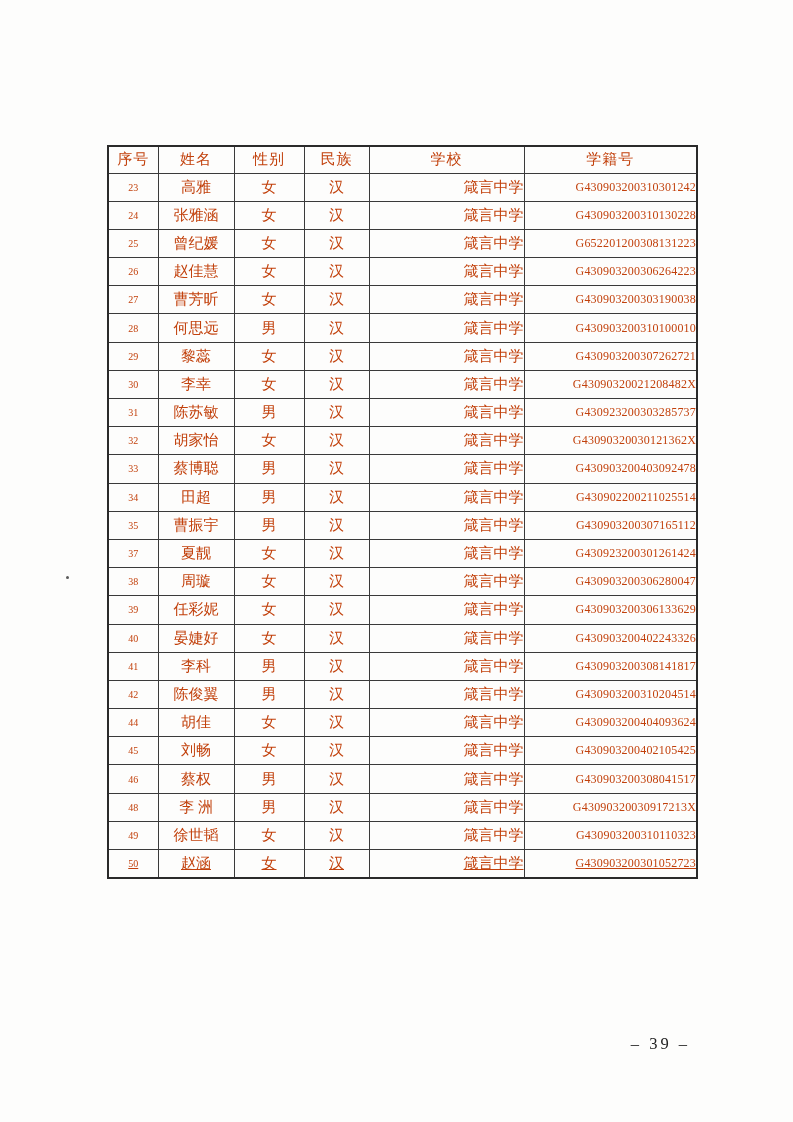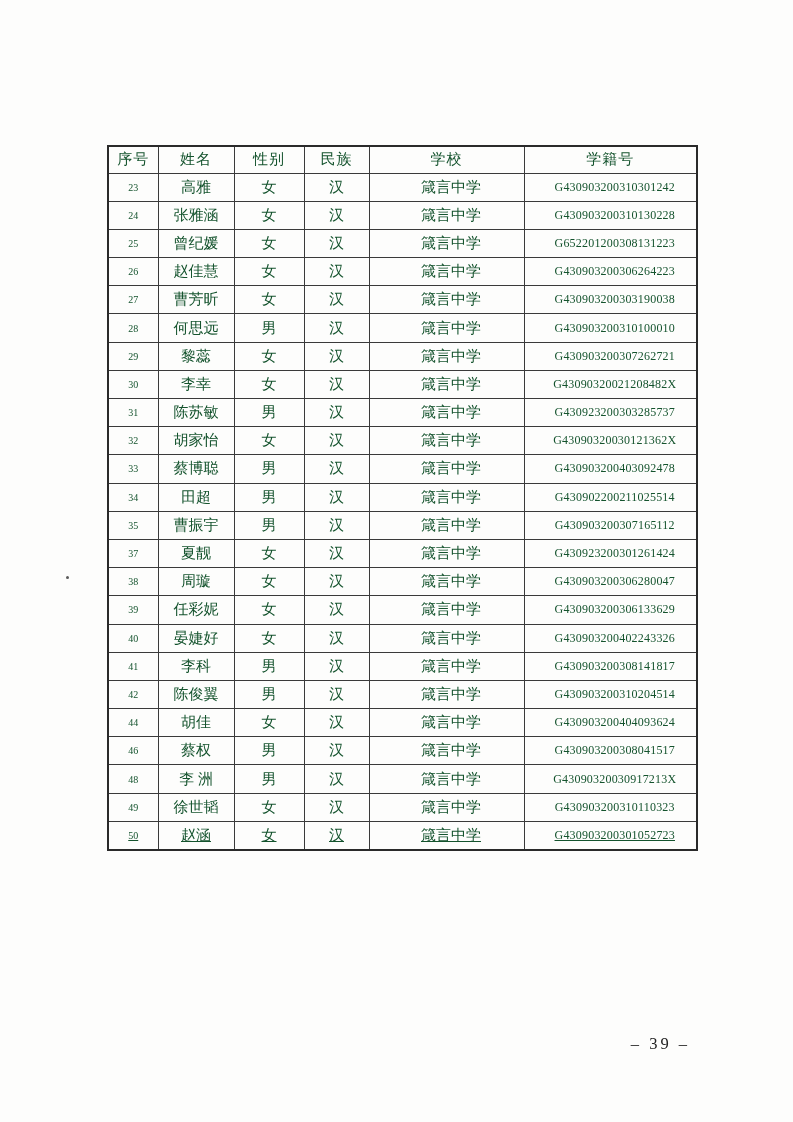--- a/index.html
+++ b/index.html
@@ -15,21 +15,21 @@
     box-shadow: 0 0 4px rgba(0,0,0,.25);
   }
 
   table.roster {
     position: absolute;
     left: 107px;
     top: 145px;
     width: 589px;
     border-collapse: collapse;
     table-layout: fixed;
-    color: #14532d;
+    color: #c2410c;
   }
   table.roster th,
   table.roster td {
     border: 1.5px solid #3a3a3a;
     overflow: hidden;
     white-space: nowrap;
     font-weight: normal;
     vertical-align: middle;
   }
   
@@ -45,21 +45,21 @@
     text-align: center;
     letter-spacing: 1px;
   }
   table.roster tbody td {
     height: 28.2px;
     font-size: 15px;
   }
   
   table.roster td:nth-child(-n+4) { text-align: center; }
   table.roster td:nth-child(5),
-  table.roster td:nth-child(6) { text-align: center; padding-left: 9px; }
+  table.roster td:nth-child(6) { text-align: right; padding-left: 9px; }
   table.roster td:nth-child(1) { font-size: 10px; }
   table.roster td:nth-child(6) { letter-spacing: 0.2px; font-size: 12px; }
 
   .page-number {
     position: absolute;
     left: 610px;
     top: 1034px;
     width: 80px;
     text-align: right;
     font-size: 16.5px;
@@ -279,20 +279,28 @@
 
         <tr>
           <td>44</td>
           <td>胡佳</td>
           <td>女</td>
           <td>汉</td>
           <td>箴言中学</td>
           <td>G430903200404093624</td>
         </tr>
 
+        <tr>
+          <td>45</td>
+          <td>刘畅</td>
+          <td>女</td>
+          <td>汉</td>
+          <td>箴言中学</td>
+          <td>G430903200402105425</td>
+        </tr>
 
         <tr>
           <td>46</td>
           <td>蔡权</td>
           <td>男</td>
           <td>汉</td>
           <td>箴言中学</td>
           <td>G430903200308041517</td>
         </tr>
 

